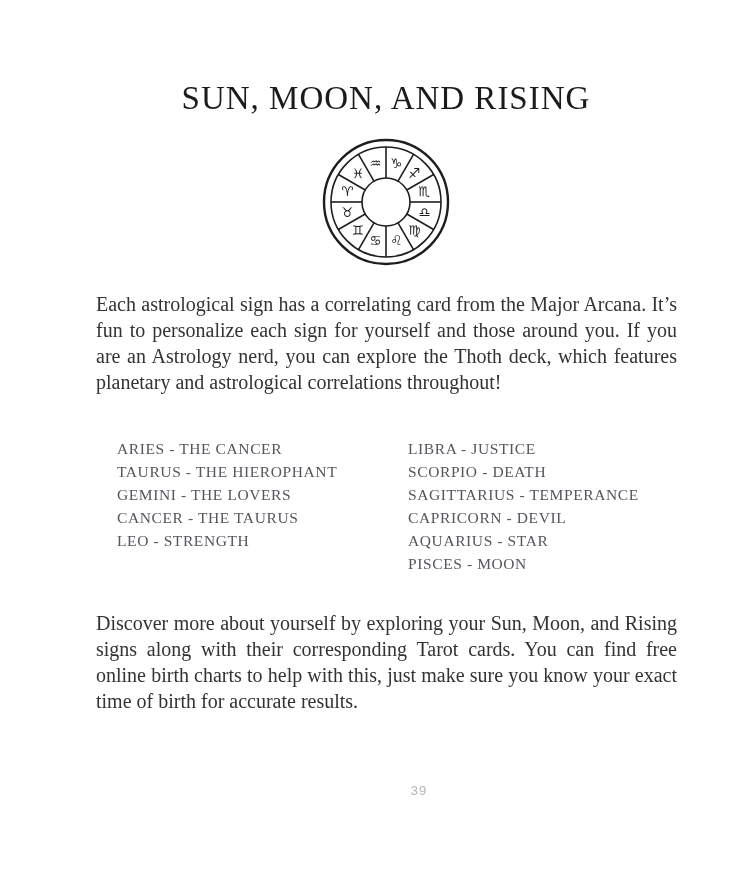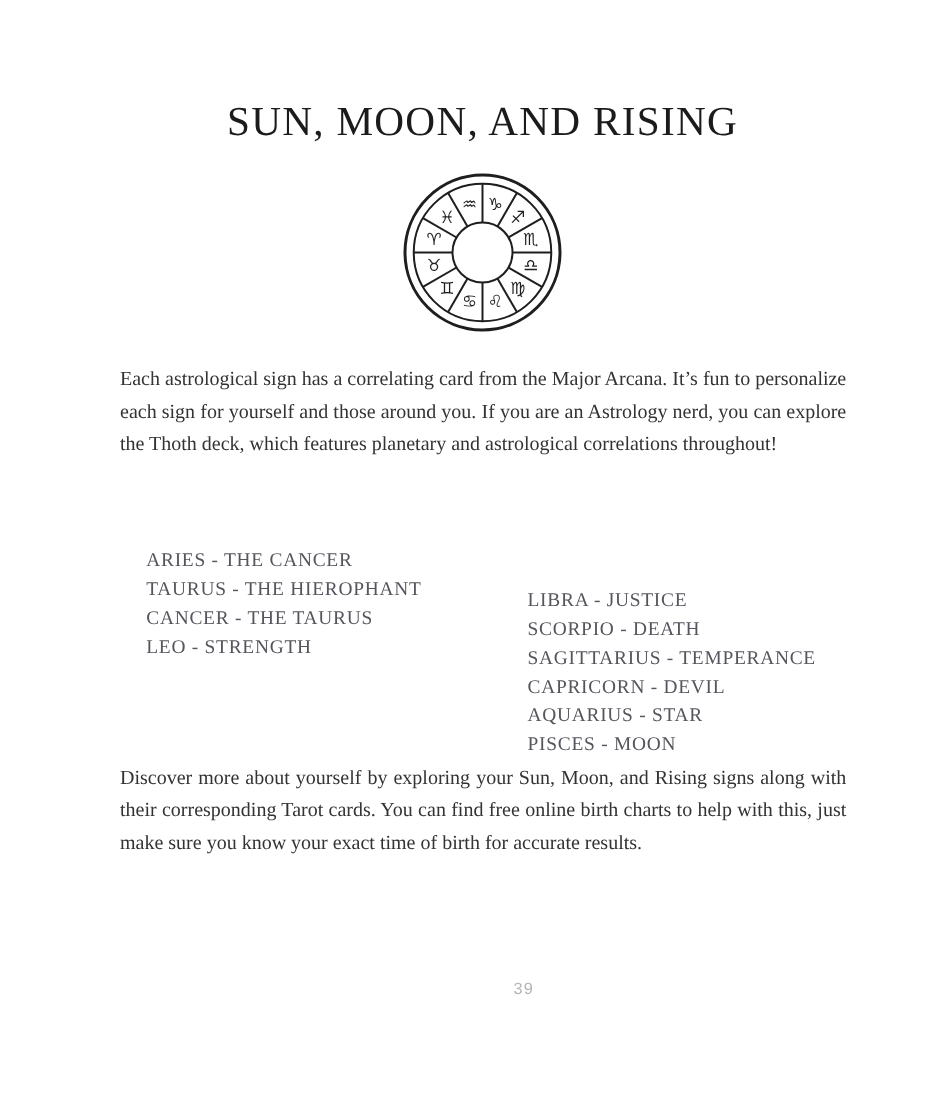--- a/index.html
+++ b/index.html
@@ -52,21 +52,21 @@
     font-family: "DejaVu Sans", sans-serif;
     font-size: 13.5px;
     fill: #1e1e1e;
     text-anchor: middle;
   }
   .para {
     position: absolute;
     left: 85px;
     width: 581px;
     margin: 0;
-    font-size: 16px;
+    font-size: 20px;
     line-height: 26px;
     color: #333333;
     text-align: justify;
     text-align-last: left;
   }
   #intro-para { top: 291px; }
   #outro-para { top: 610px; }
   .sign-list {
     position: absolute;
     top: 437px;
@@ -74,21 +74,21 @@
     width: 750px;
     height: 140px;
     font-family: "Liberation Serif", serif;
     font-size: 15.5px;
     line-height: 23px;
     letter-spacing: 0.6px;
     color: #56545c;
   }
   .sign-col { position: absolute; top: 0; white-space: nowrap; }
   .sign-col.left  { left: 106px; }
-  .sign-col.right { left: 411px; margin-top: 32px; }
+  .sign-col.right { left: 397px; }
   .page-number {
     position: absolute;
     top: 783px;
     left: 0;
     width: 750px;
     text-align: center;
     font-family: "Liberation Sans", sans-serif;
     font-size: 13px;
     letter-spacing: 1px;
     color: #b4b4b4;
@@ -133,20 +133,21 @@
         <text x="55.65" y="27.36" dy="0.35em">♒</text>
       </svg>
   </div>
 
   <p class="para" id="intro-para">Each astrological sign has a correlating card from the Major Arcana. It’s fun to personalize each sign for yourself and those around you. If you are an Astrology nerd, you can explore the Thoth deck, which features planetary and astrological correlations throughout!</p>
 
   <div class="sign-list">
     <div class="sign-col left">
       <div>ARIES - THE CANCER</div>
       <div>TAURUS - THE HIEROPHANT</div>
+      <div>GEMINI - THE LOVERS</div>
       <div>CANCER - THE TAURUS</div>
       <div>LEO - STRENGTH</div>
     </div>
     <div class="sign-col right">
       <div>LIBRA - JUSTICE</div>
       <div>SCORPIO - DEATH</div>
       <div>SAGITTARIUS - TEMPERANCE</div>
       <div>CAPRICORN - DEVIL</div>
       <div>AQUARIUS - STAR</div>
       <div>PISCES - MOON</div>

